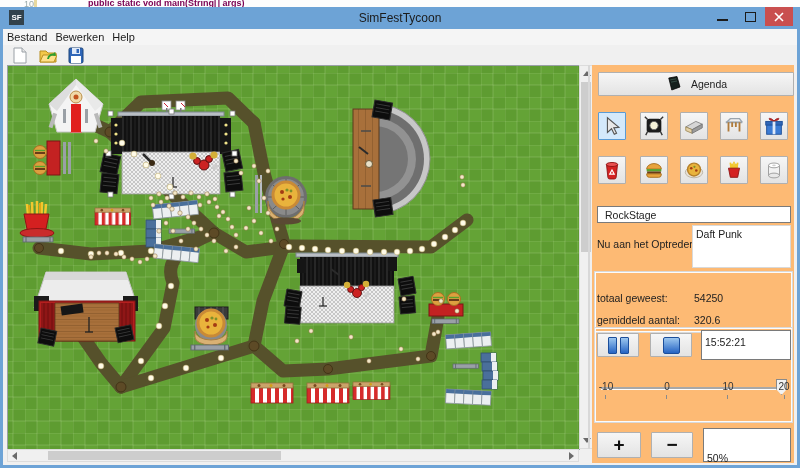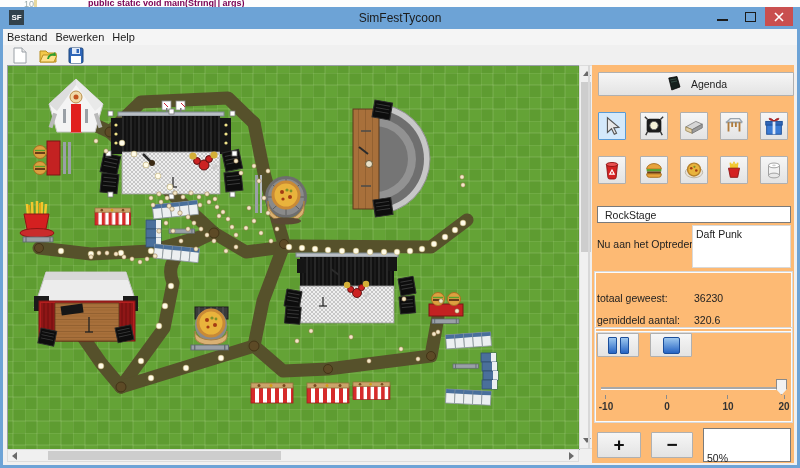--- a/index.html
+++ b/index.html
@@ -45,21 +45,21 @@
   #panel{left:589px;top:58px;width:202px;height:398px;background:#fdba74;}
   #splitter{left:585px;top:58px;width:2px;height:384px;background:#d8d8d8;}
   .btn{position:absolute;background:linear-gradient(#f6f6f6,#e3e3e3);border:1px solid #b0b0b0;border-radius:1px;box-sizing:border-box;}
   .tool{width:28px;height:28px;display:flex;align-items:center;justify-content:center;}
   .tool.selected{background:#d4e9fb;border:1px solid #5a9bd5;}
   .tb{position:absolute;background:#fff;border:1px solid #7a7a7a;box-sizing:border-box;font-size:10.5px;color:#222;padding:2px 3px;}
   .lbl{position:absolute;font-size:10.5px;color:#222;}
   .etched{position:absolute;border:1px solid #d9d9d9;box-shadow:inset 0 0 0 1px #fcfcfc;}
   #agenda-btn{left:6px;top:7px;width:196px;height:24px;display:flex;align-items:center;justify-content:center;gap:8px;font-size:10.5px;color:#222;}
   .tick{position:absolute;width:1px;height:4px;background:#8a8a8a;top:330px;}
-  .tlabel{position:absolute;top:336px;font-size:10px;color:#333;transform:translateX(-50%);font-weight:bold;}
+  .tlabel{position:absolute;top:316px;font-size:10px;color:#333;transform:translateX(-50%);}
   #slider-track{position:absolute;left:9px;top:322px;width:186px;height:2px;background:#a8a8a8;border-bottom:1px solid #fff;}
   #slider-thumb{position:absolute;left:184px;top:314px;width:11px;height:16px;background:#f2f2f2;border:1px solid #8a8a8a;box-sizing:border-box;
      clip-path:polygon(0 0,100% 0,100% 62%,50% 100%,0 62%);}
   .pp{width:7px;height:15px;background:linear-gradient(#9cc7ef,#2564c4);border:1px solid #1b4e9b;border-radius:1px;display:inline-block;}
   #stop-ico{width:15px;height:15px;background:linear-gradient(#9cc7ef,#2564c4);border:1px solid #1b4e9b;border-radius:2px;}
   .zbtn{font-size:19px;font-weight:bold;color:#111;text-align:center;line-height:23px;}
 </style>
 </head>
 <body>
 
@@ -615,32 +615,33 @@
         <ellipse cx="12" cy="7" rx="2" ry="0.9" fill="#cfcfcf"></ellipse>
       </svg>
     </div>
 
     <input class="tb" style="left: 5px; top: 141px; width: 194px; height: 17px; padding-left: 7px;" value="RockStage">
     <div class="lbl" style="left:5px;top:173px;">Nu aan het Optreden:</div>
     <div class="tb" style="left:100px;top:160px;width:99px;height:43px;border:1px solid #d9d9d9;">Daft Punk</div>
 
     <div class="etched" style="left:2px;top:206px;width:197px;height:60px;"></div>
     <div class="lbl" style="left:5px;top:227px;">totaal geweest:</div>
-    <div class="lbl" style="left:102px;top:227px;">36230</div>
+    <div class="lbl" style="left:102px;top:227px;">54250</div>
     <div class="lbl" style="left:5px;top:249px;">gemiddeld aantal:</div>
     <div class="lbl" style="left:102px;top:249px;">320.6</div>
 
     <div class="etched" style="left:2px;top:262px;width:197px;height:94px;"></div>
     <div class="btn" style="left:5px;top:268px;width:42px;height:24px;display:flex;align-items:center;justify-content:center;gap:3px;">
       <span class="pp"></span>
         <span class="pp"></span>
     </div>
     <div class="btn" style="left:58px;top:268px;width:42px;height:24px;display:flex;align-items:center;justify-content:center;">
       <span id="stop-ico"></span>
     </div>
+    <div class="tb" style="left:109px;top:265px;width:90px;height:30px;padding-top:5px;">15:52:21</div>
 
     <div id="slider-track"></div>
     <div id="slider-thumb"></div>
     <div class="tick" style="left:13px;"></div>
     <div class="tick" style="left:74px;"></div>
     <div class="tick" style="left:135px;"></div>
     <div class="tick" style="left:192px;"></div>
     <div class="tlabel" style="left:14px;">-10</div>
     <div class="tlabel" style="left:75px;">0</div>
     <div class="tlabel" style="left:136px;">10</div>

